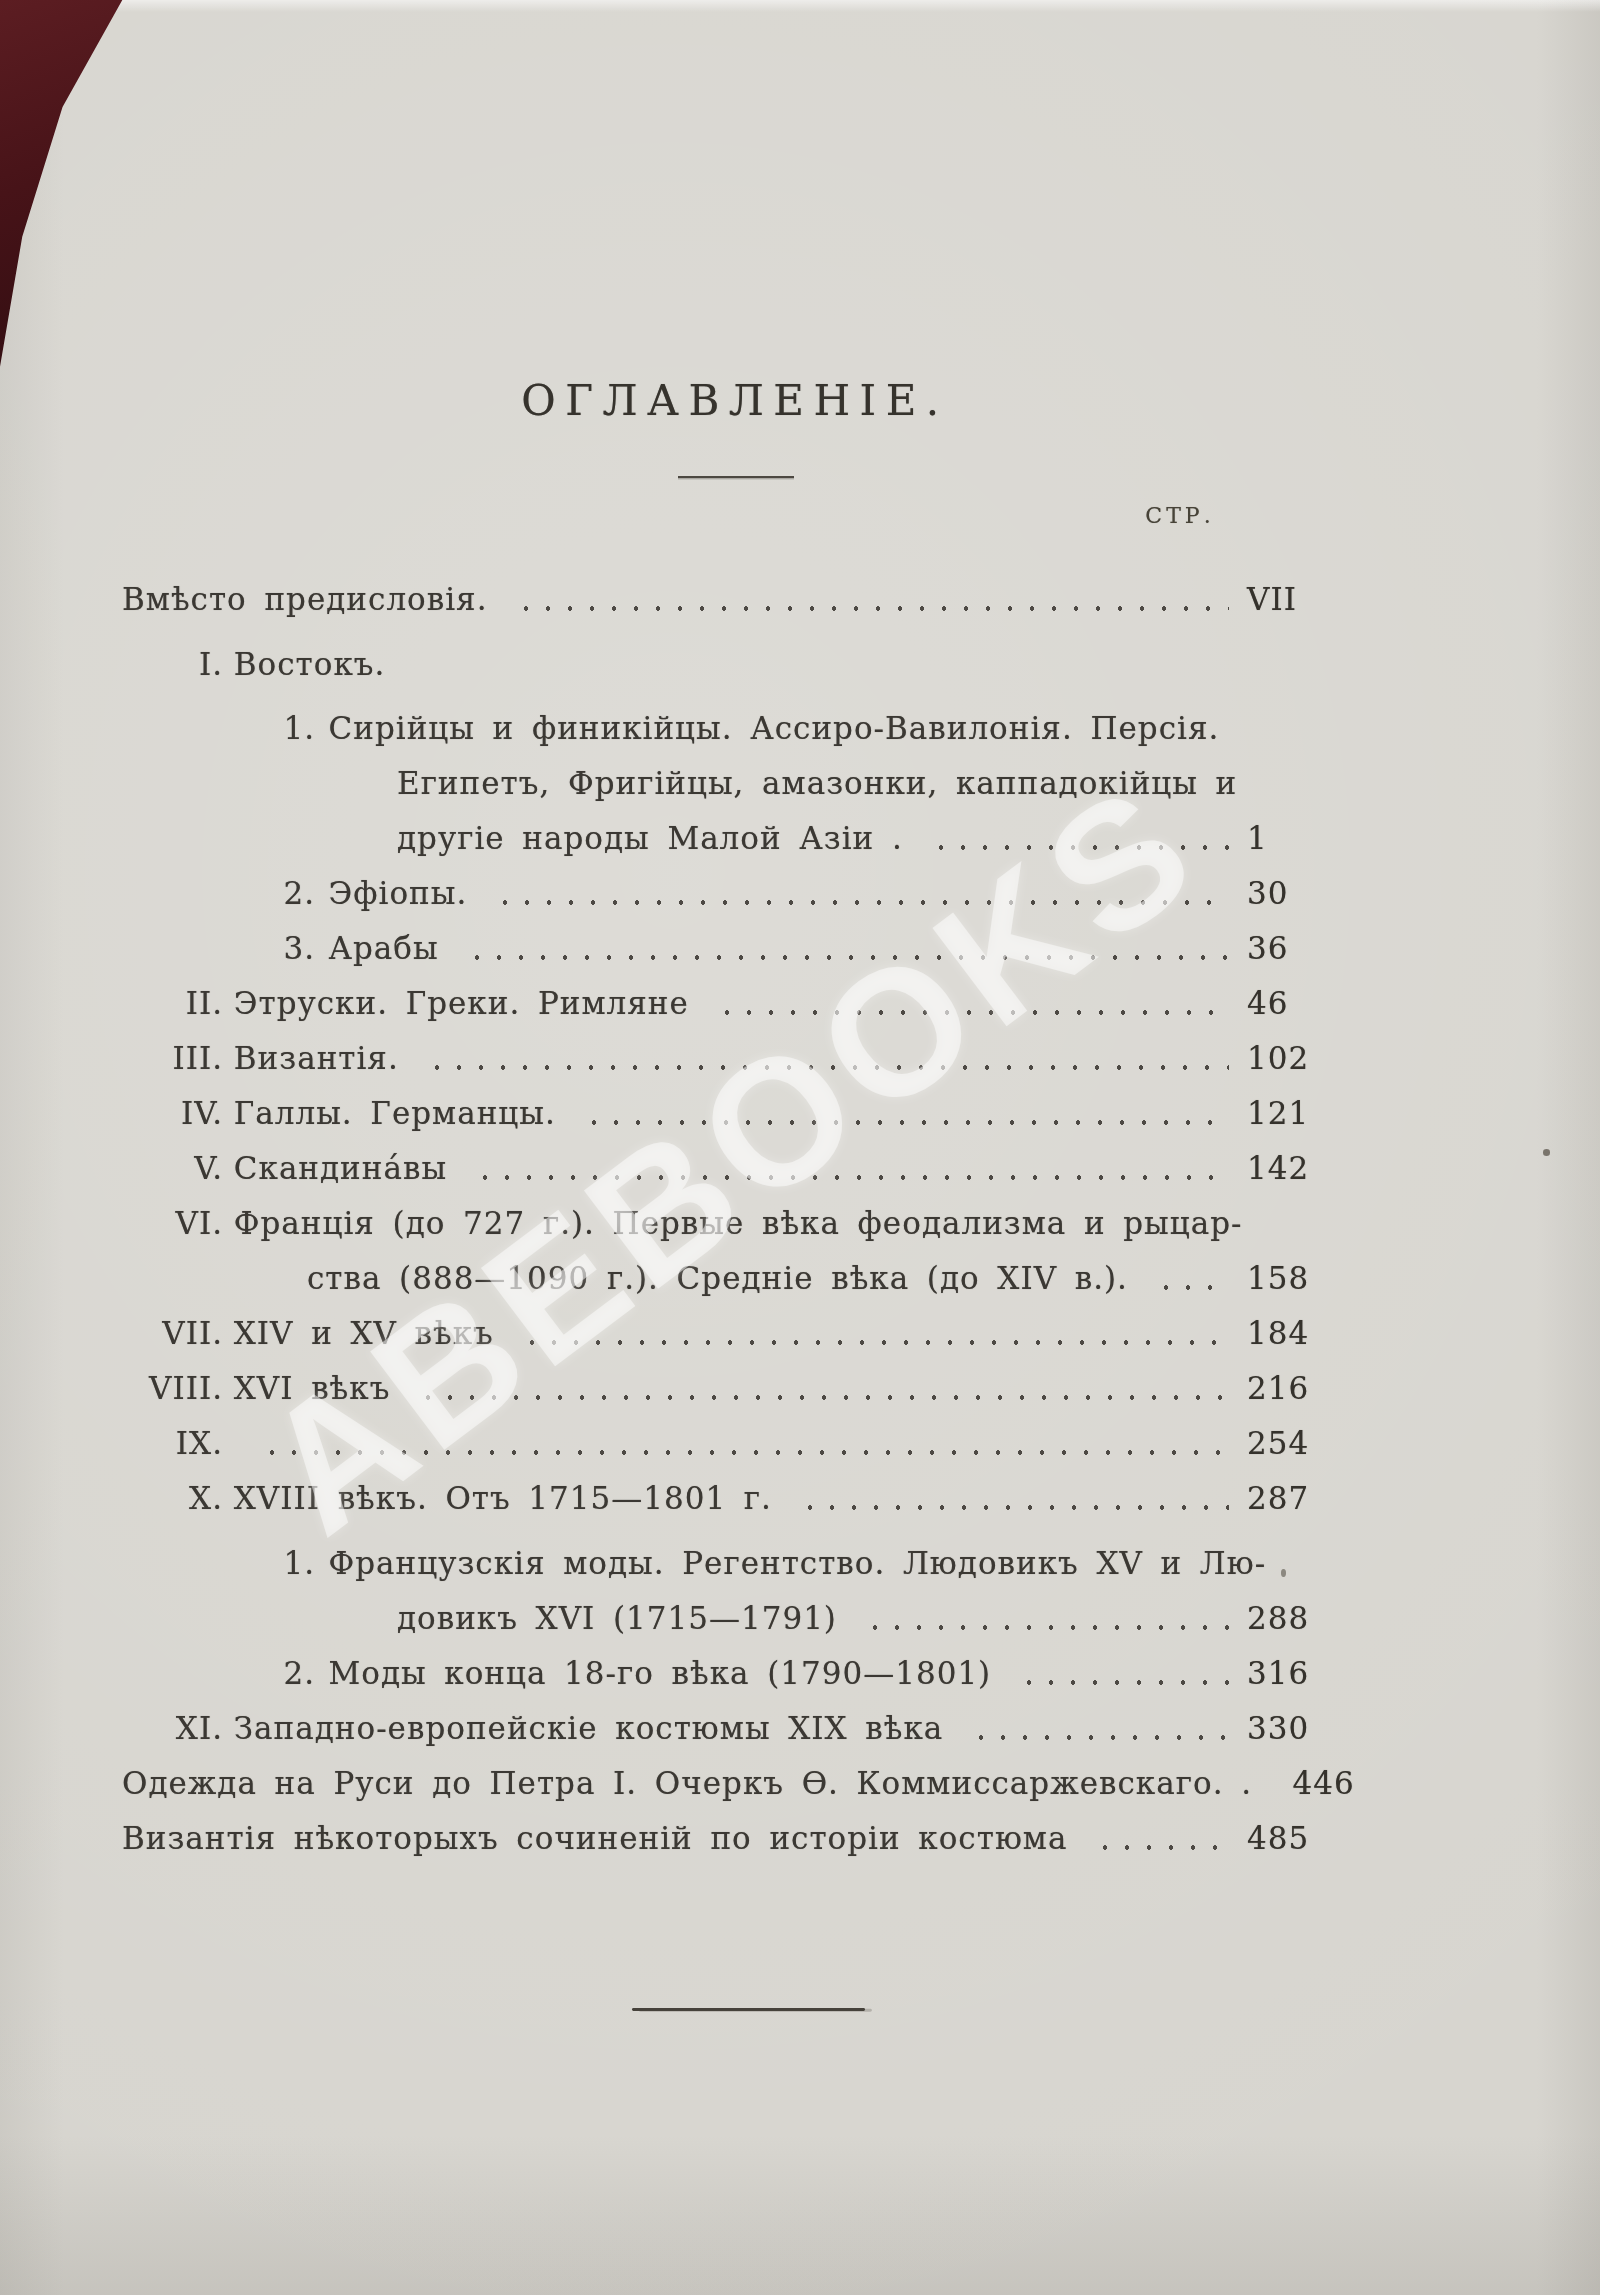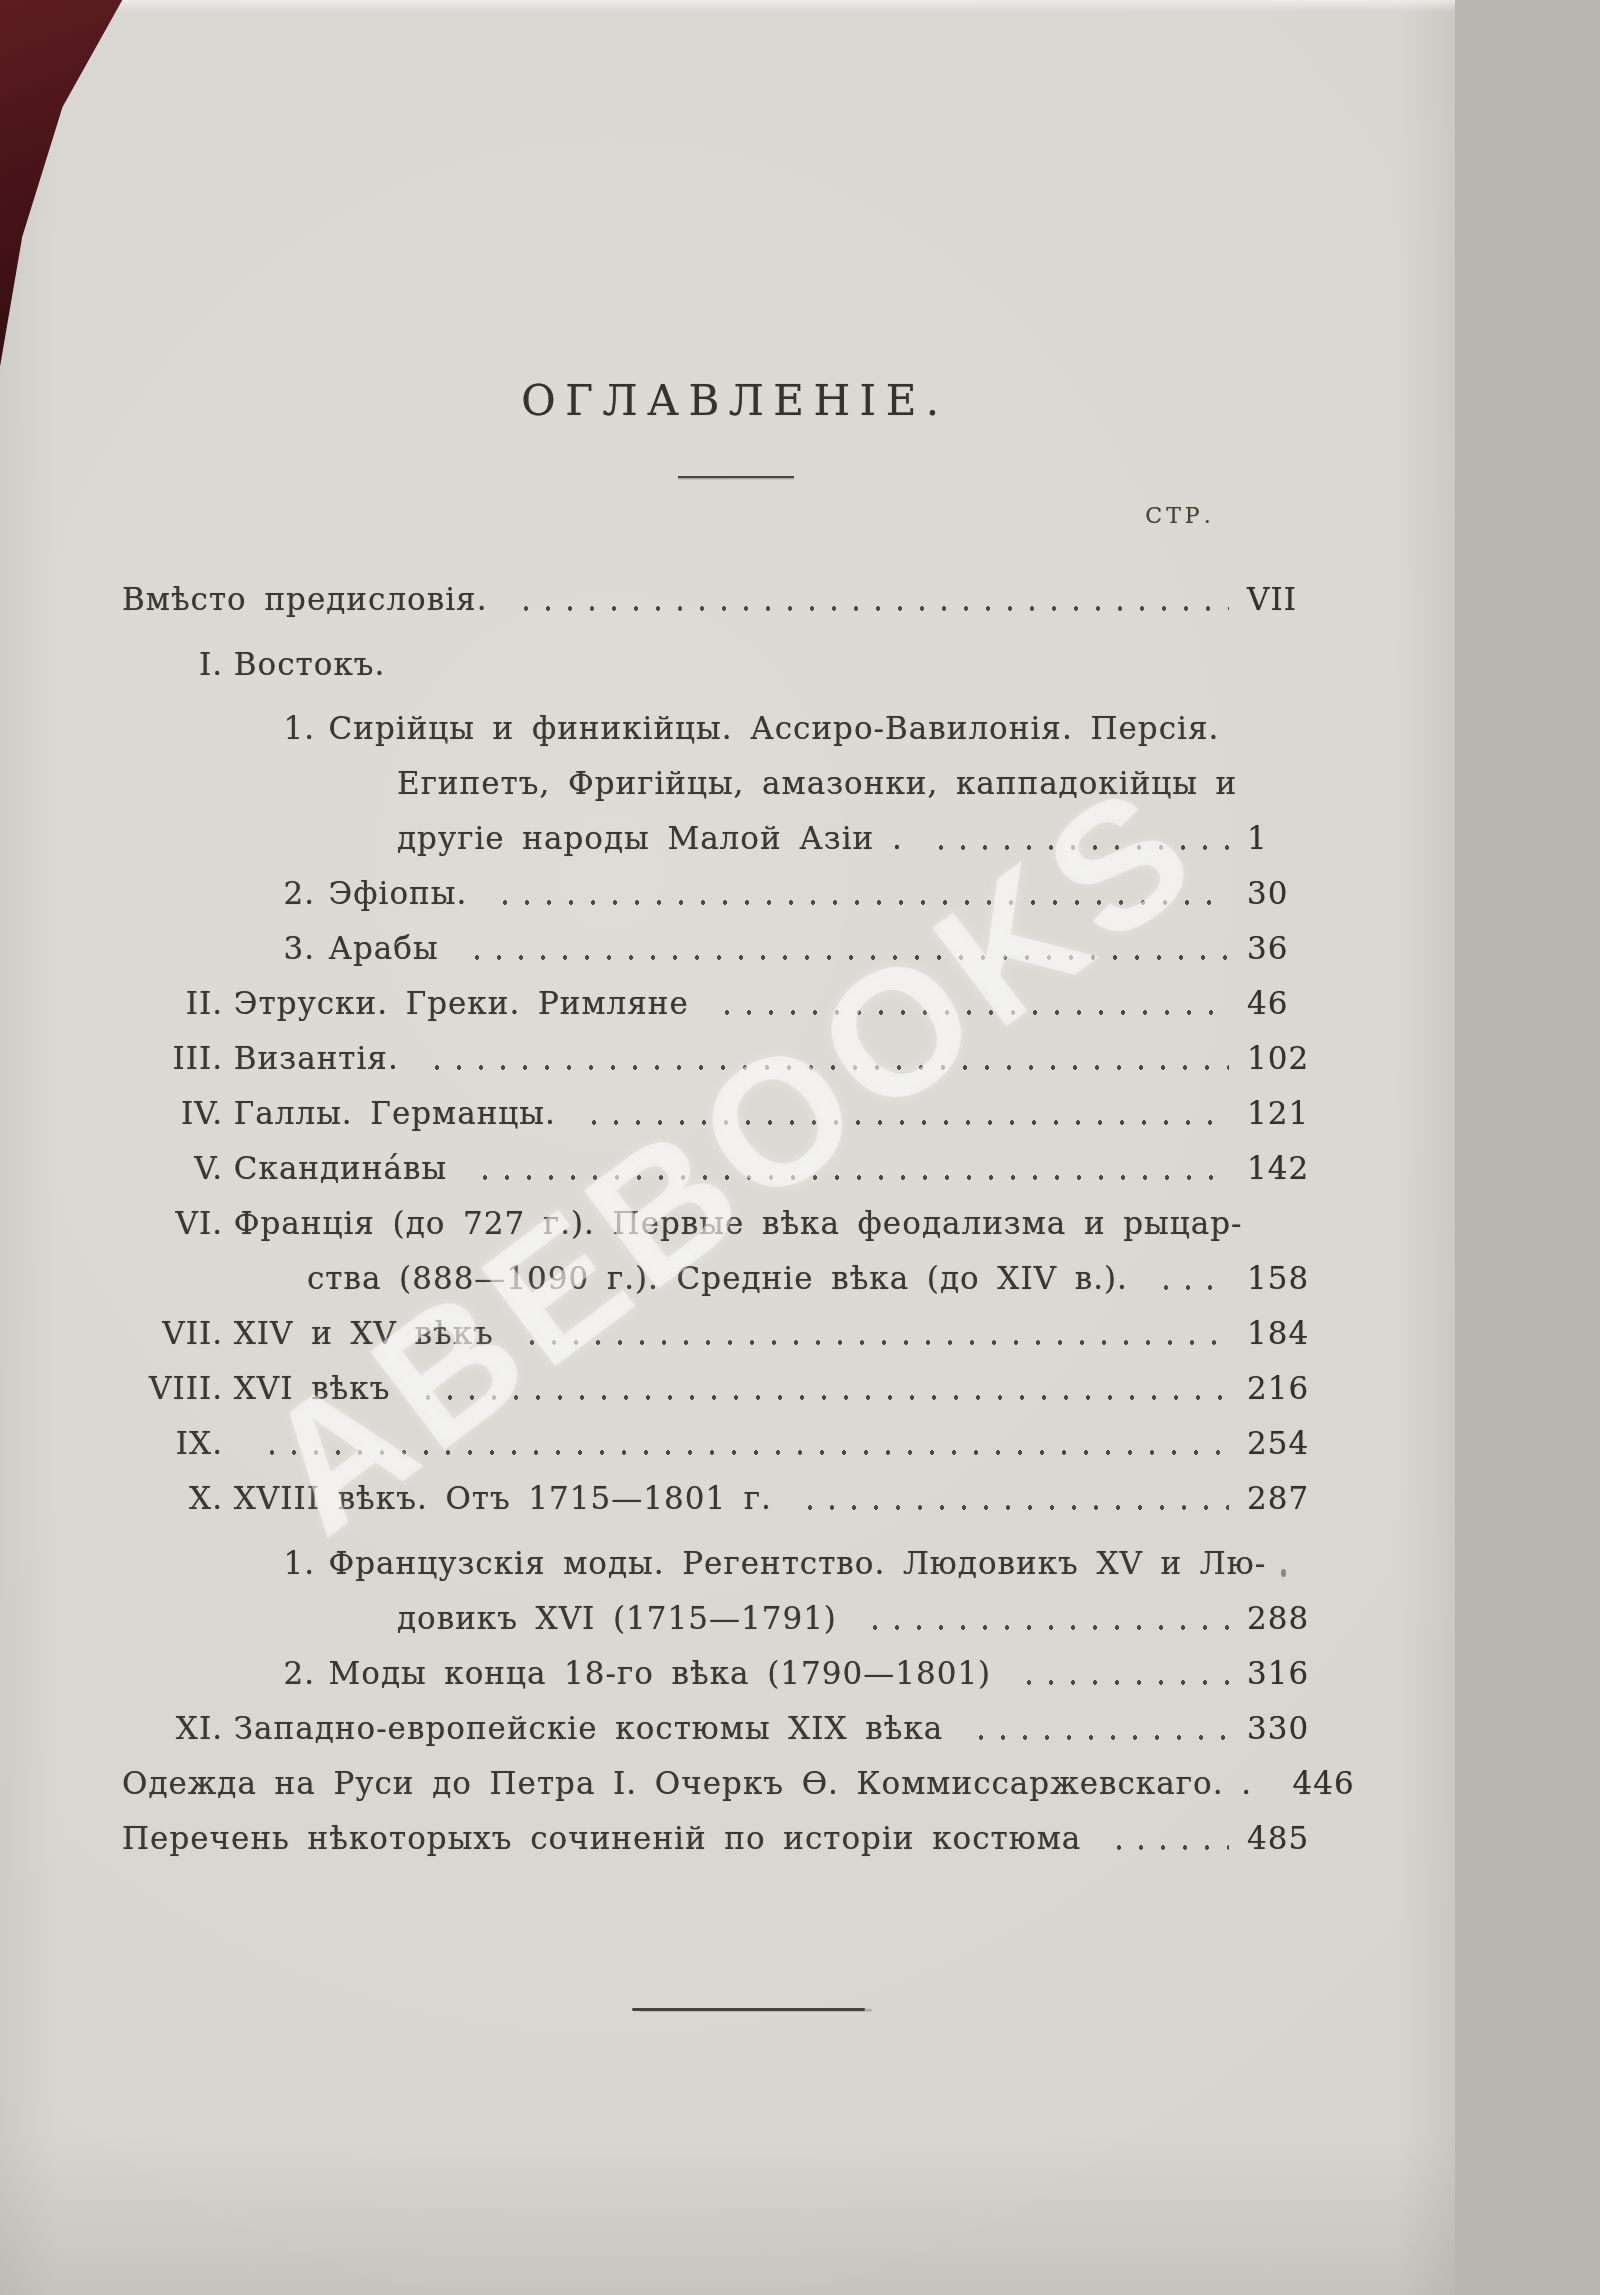--- a/index.html
+++ b/index.html
@@ -1,18 +1,18 @@
 <!DOCTYPE html>
 <html style="font-size:10.8px"><head>
 <meta charset="utf-8">
 <style>
   html,body{margin:0;padding:0;background:#b8b6b0;}
   .page{
     position:relative;
-    width:1455px;height:2295px;
+    width:1600px;height:2295px;
     overflow:hidden;
     font-family:"DejaVu Serif","Liberation Serif",serif;
     color:#3b3833;
     background-color:#d7d5cf;
     background-image:
       radial-gradient(160% 120% at 42% 38%, rgba(255,255,255,0.16), rgba(255,255,255,0) 55%),
       linear-gradient(180deg, rgba(255,255,255,0.55) 0px, rgba(255,255,255,0) 12px),
       linear-gradient(0deg, rgba(110,106,98,0.16) 0%, rgba(110,106,98,0) 7%),
       linear-gradient(90deg, rgba(110,106,98,0.10) 0%, rgba(110,106,98,0) 4%, rgba(110,106,98,0) 96%, rgba(110,106,98,0.13) 100%);
   }
@@ -219,21 +219,21 @@
       <span class="page-num">330</span>
     </div>
       <div class="row plain">
 
       <span class="label">Одежда на Руси до Петра I. Очеркъ Ѳ. Коммиссаржевскаго. .</span>
       <span class="leader"></span>
       <span class="page-num">446</span>
     </div>
       <div class="row plain">
 
-      <span class="label">Перечень нѣкоторыхъ сочиненій по исторіи костюма</span>
+      <span class="label">Византія нѣкоторыхъ сочиненій по исторіи костюма</span>
       <span class="leader"></span>
       <span class="page-num">485</span>
     </div>
     </div>
 
   <div class="rule-bottom"></div>
 
   <div class="speck s1"></div>
   <div class="speck s2"></div>
 

